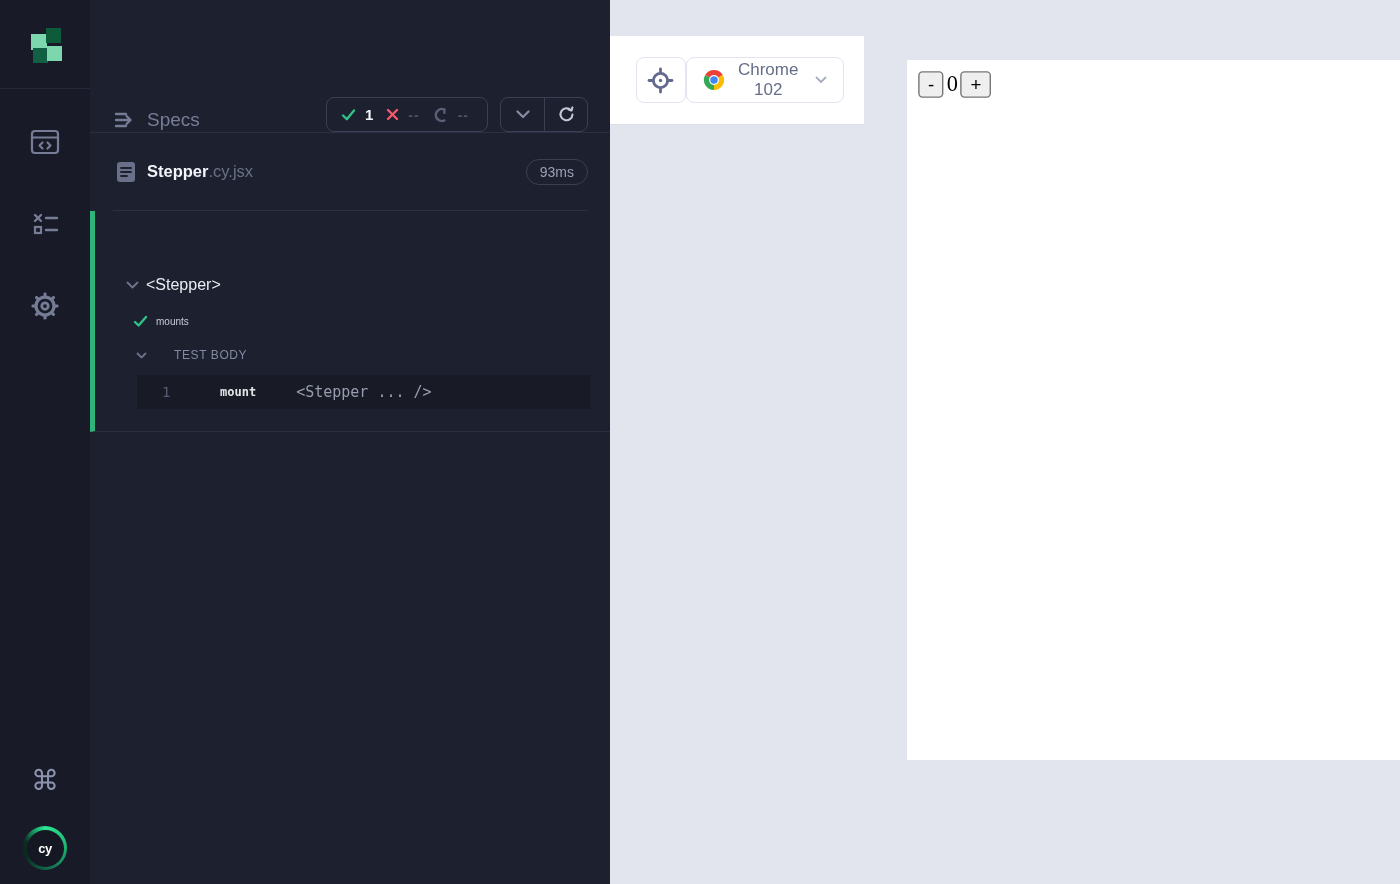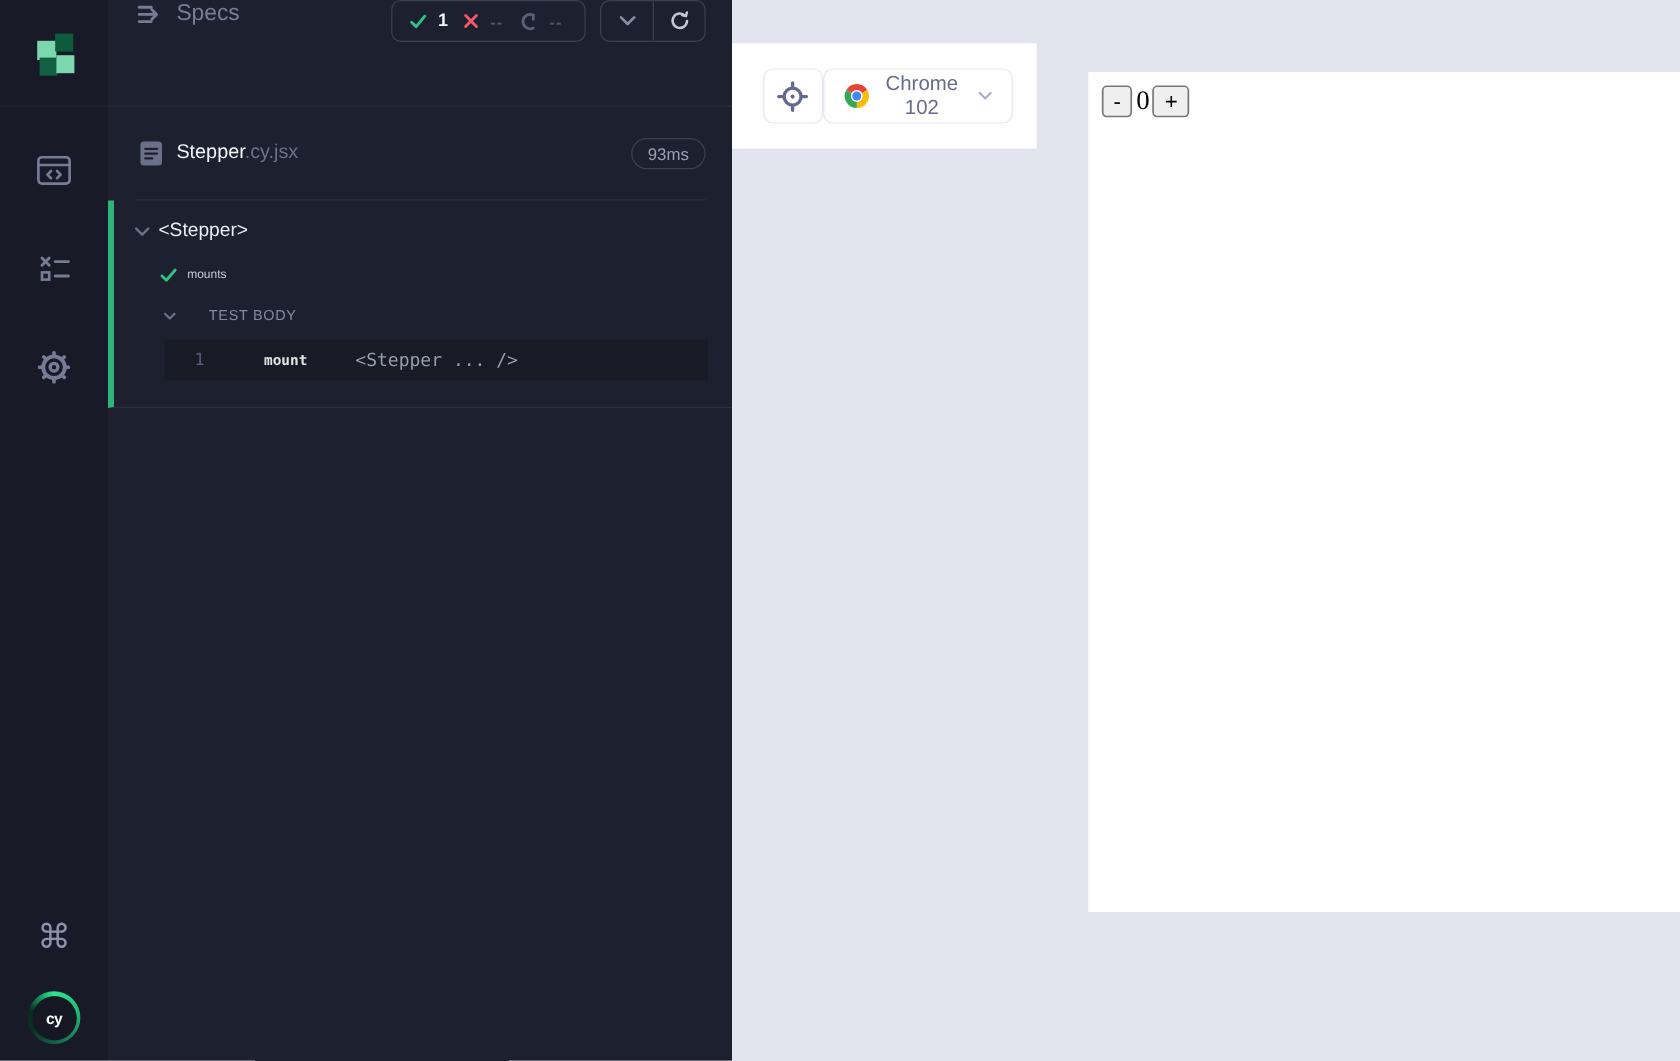--- a/index.html
+++ b/index.html
@@ -44,22 +44,22 @@
     display: flex; align-items: center; justify-content: center;
     color: #ffffff; font-weight: 700; font-size: 13px; letter-spacing: -0.5px;
   }
 
   
   .specs-panel {
     width: 520px; flex: 0 0 520px; background: #1d202e;
     display: flex; flex-direction: column;
   }
   .specs-header {
-    height: 89px; flex: 0 0 89px; display: flex; align-items: flex-start;
-    padding: 0 22px 0 23px; border-bottom: 1px solid #2b2f41;
+    height: 89px; flex: 0 0 89px; display: flex; align-items: flex-end;
+    padding: 0 22px 0 23px; border-bottom: 1px solid #2b2f41; margin-top: 44px;
   }
   .specs-title-wrap { display: flex; align-items: center; gap: 10px; color: #767c95; }
   .specs-title { font-size: 19px; font-weight: 400; color: #777d96; margin: 0; }
   .specs-controls { margin-left: auto; display: flex; align-items: center; gap: 12px; }
   .stats-box {
     display: flex; align-items: center; gap: 9px; height: 35px;
     border: 1px solid #3a4054; border-radius: 8px; padding: 0 14px;
   }
   .stat-num { font-size: 15px; color: #f2f4fa; font-weight: 600; margin-right: 4px; }
   .stat-dash { font-size: 14px; color: #4d5469; font-weight: 600; letter-spacing: 1px; margin-right: 4px; }
@@ -71,35 +71,35 @@
     width: 43px; display: flex; align-items: center; justify-content: center;
     background: none; border: none; cursor: pointer; color: #868ca2; padding: 0;
   }
   .group-btn + .group-btn { border-left: 1px solid #3a4054; color: #c3c7d6; }
 
   .spec-row {
     height: 77px; flex: 0 0 77px; display: flex; align-items: center;
     padding: 0 22px 0 26px; cursor: pointer;
   }
   .spec-file-name { font-size: 16.5px; margin-left: 11px; }
-  .spec-file-name .base { color: #f2f4fa; font-weight: 400; }
+  .spec-file-name .base { color: #f2f4fa; font-weight: 700; }
   .spec-file-name .ext { color: #6b7187; font-weight: 400; }
   .duration-badge {
     margin-left: auto; border: 1px solid #3a4054; border-radius: 999px;
     color: #9ba1b5; font-size: 14px; padding: 4px 13px;
   }
   .inset-divider { height: 1px; flex: 0 0 1px; background: #2b2f41; margin: 0 22px 0 23px; }
 
   .active-block {
     border-left: 5px solid #2eb379;
     border-bottom: 1px solid #2a2e40;
     padding: 10px 0 22px 0;
   }
   .tree-row { display: flex; align-items: center; cursor: pointer; }
-  .row-suite { height: 32px; padding-left: 17px; gap: 7px; }
+  .row-suite { height: 32px; padding-left: 31px; gap: 7px; margin-top: 48px; }
   .suite-label { color: #e9ecf4; font-size: 16px; }
   .row-test { height: 40px; padding-left: 38px; gap: 8px; }
   .test-label { color: #c6cad8; font-size: 10px; }
   .row-section { height: 28px; padding-left: 41px; gap: 7px; }
   .section-label { color: #818aa0; font-size: 12px; letter-spacing: 0.6px; margin-left: 20px; }
   .command-row {
     margin: 6px 20px 0 42px; height: 34px; background: #181b26;
     display: flex; align-items: center; padding-left: 25px; cursor: pointer;
   }
   .cmd-number { font-family: "DejaVu Sans Mono", monospace; font-size: 14px; color: #565d72; width: 14px; }

